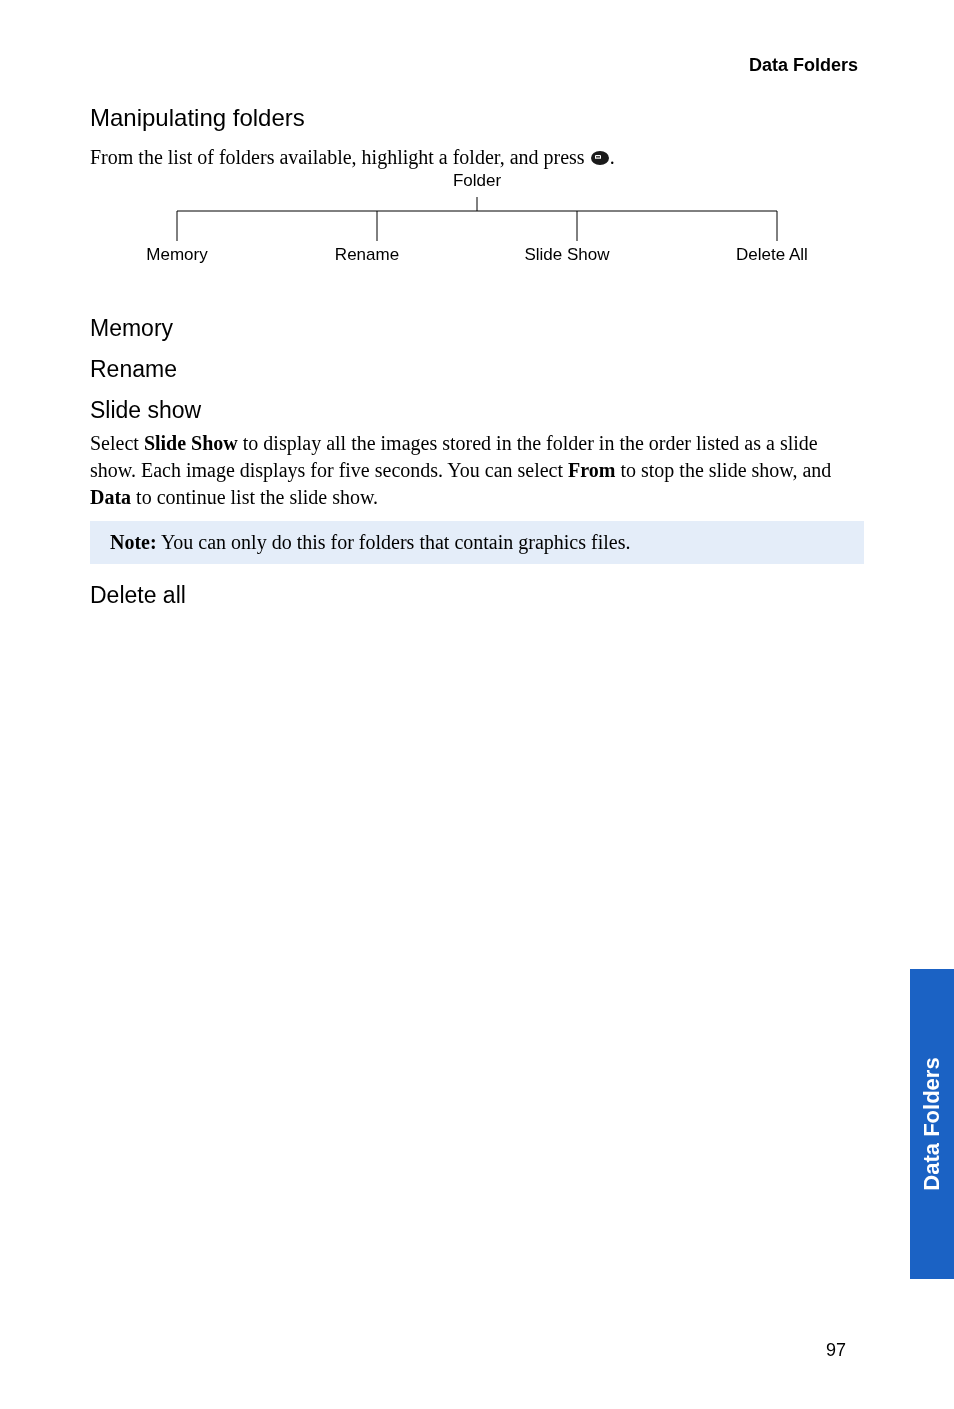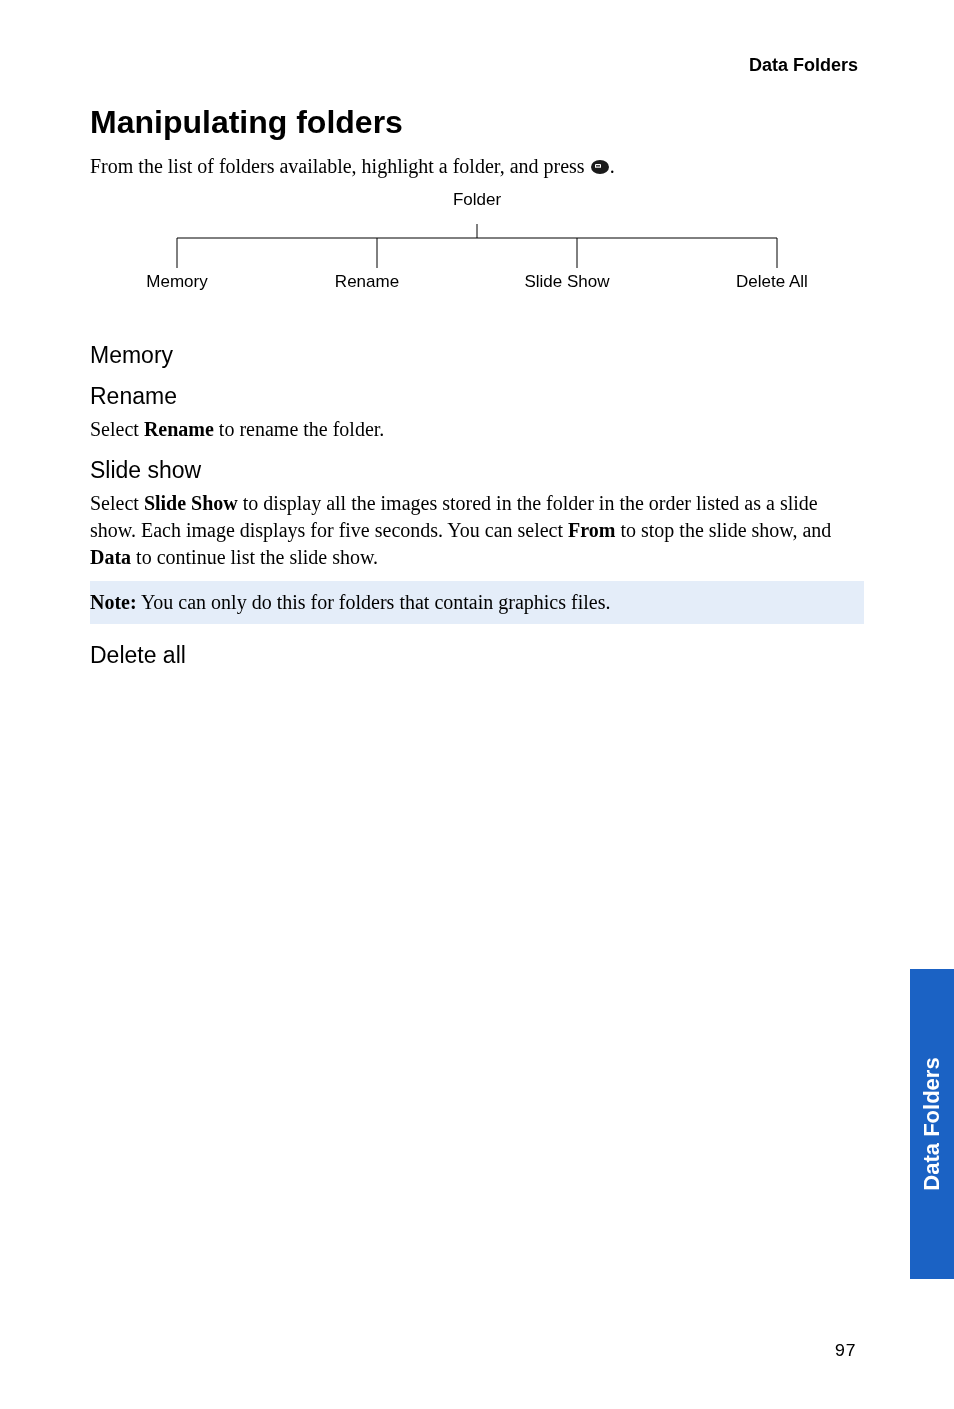--- a/index.html
+++ b/index.html
@@ -22,41 +22,40 @@
   .running-head {
     font-family: Arial, Helvetica, sans-serif;
     font-weight: bold;
     font-size: 18px;
     text-align: right;
     margin-bottom: 28px;
     padding-right: 6px;
   }
   h1.section-title {
     font-family: Arial, Helvetica, sans-serif;
-    font-weight: bold;
-    font-size: 32px;
+    font-weight: normal;
+    font-size: 24px;
     margin-bottom: 14px;
   }
   .intro {
     font-size: 20px;
-    margin-bottom: 10px;
   }
   .intro .press-icon {
     display: inline-block;
     vertical-align: middle;
   }
   .tree {
     margin: 0 auto 50px auto;
     width: 680px;
   }
   .tree-top-label {
     font-family: Arial, Helvetica, sans-serif;
     font-size: 17px;
     text-align: center;
-    margin-bottom: 14px;
+    margin-bottom: 6px;
   }
   .tree-svg {
     display: block;
     margin: 0 auto;
   }
   .tree-bottom-row {
     display: flex;
     justify-content: space-between;
     font-family: Arial, Helvetica, sans-serif;
     font-size: 17px;
@@ -72,21 +71,21 @@
     margin-top: 14px;
     margin-bottom: 6px;
   }
   p.body {
     font-size: 20px;
     line-height: 1.35;
     margin-bottom: 10px;
   }
   .note-box {
     background: #e4edf9;
-    padding: 10px 0;
+    padding: 10px 20px;
     font-size: 20px;
     margin: 8px 0 18px 0;
   }
   .side-tab {
     position: absolute;
     right: 0;
     bottom: 130px;
     width: 44px;
     height: 310px;
     background: #1b62c4;
@@ -97,23 +96,23 @@
   .side-tab span {
     color: #fff;
     font-family: Arial, Helvetica, sans-serif;
     font-weight: bold;
     font-size: 22px;
     transform: rotate(-90deg);
     white-space: nowrap;
   }
   .page-num {
     position: absolute;
-    right: 98px;
+    right: 108px;
     bottom: 48px;
-    font-family: Liberation Mono, monospace;
+    font-family: Liberation Sans, sans-serif;
     font-size: 18px;
   }
 </style>
 </head>
 <body>
 
 <div class="page">
 
   <div class="running-head">Data Folders</div>
 
@@ -142,23 +141,20 @@
       <span style="width:80px">Memory</span>
       <span style="width:80px">Rename</span>
       <span style="width:100px">Slide Show</span>
       <span style="width:90px">Delete All</span>
     </div>
   </div>
 
   <h2 class="subhead">Memory</h2>
 
   <h2 class="subhead">Rename</h2>
-  <p class="body">
-    <span>Select </span><b>Rename</b><span> to rename the folder.</span>
-  </p>
 
   <h2 class="subhead">Slide show</h2>
   <p class="body">
     <span>Select </span><b>Slide Show</b><span> to display all the images stored in the folder in the order listed as a slide show. Each image displays for five seconds. You can select </span><b>From</b><span> to stop the slide show, and </span><b>Data</b><span> to continue list the slide show.</span>
   </p>
 
   <div class="note-box">
     <b>Note:</b><span> You can only do this for folders that contain graphics files.</span>
   </div>
 

